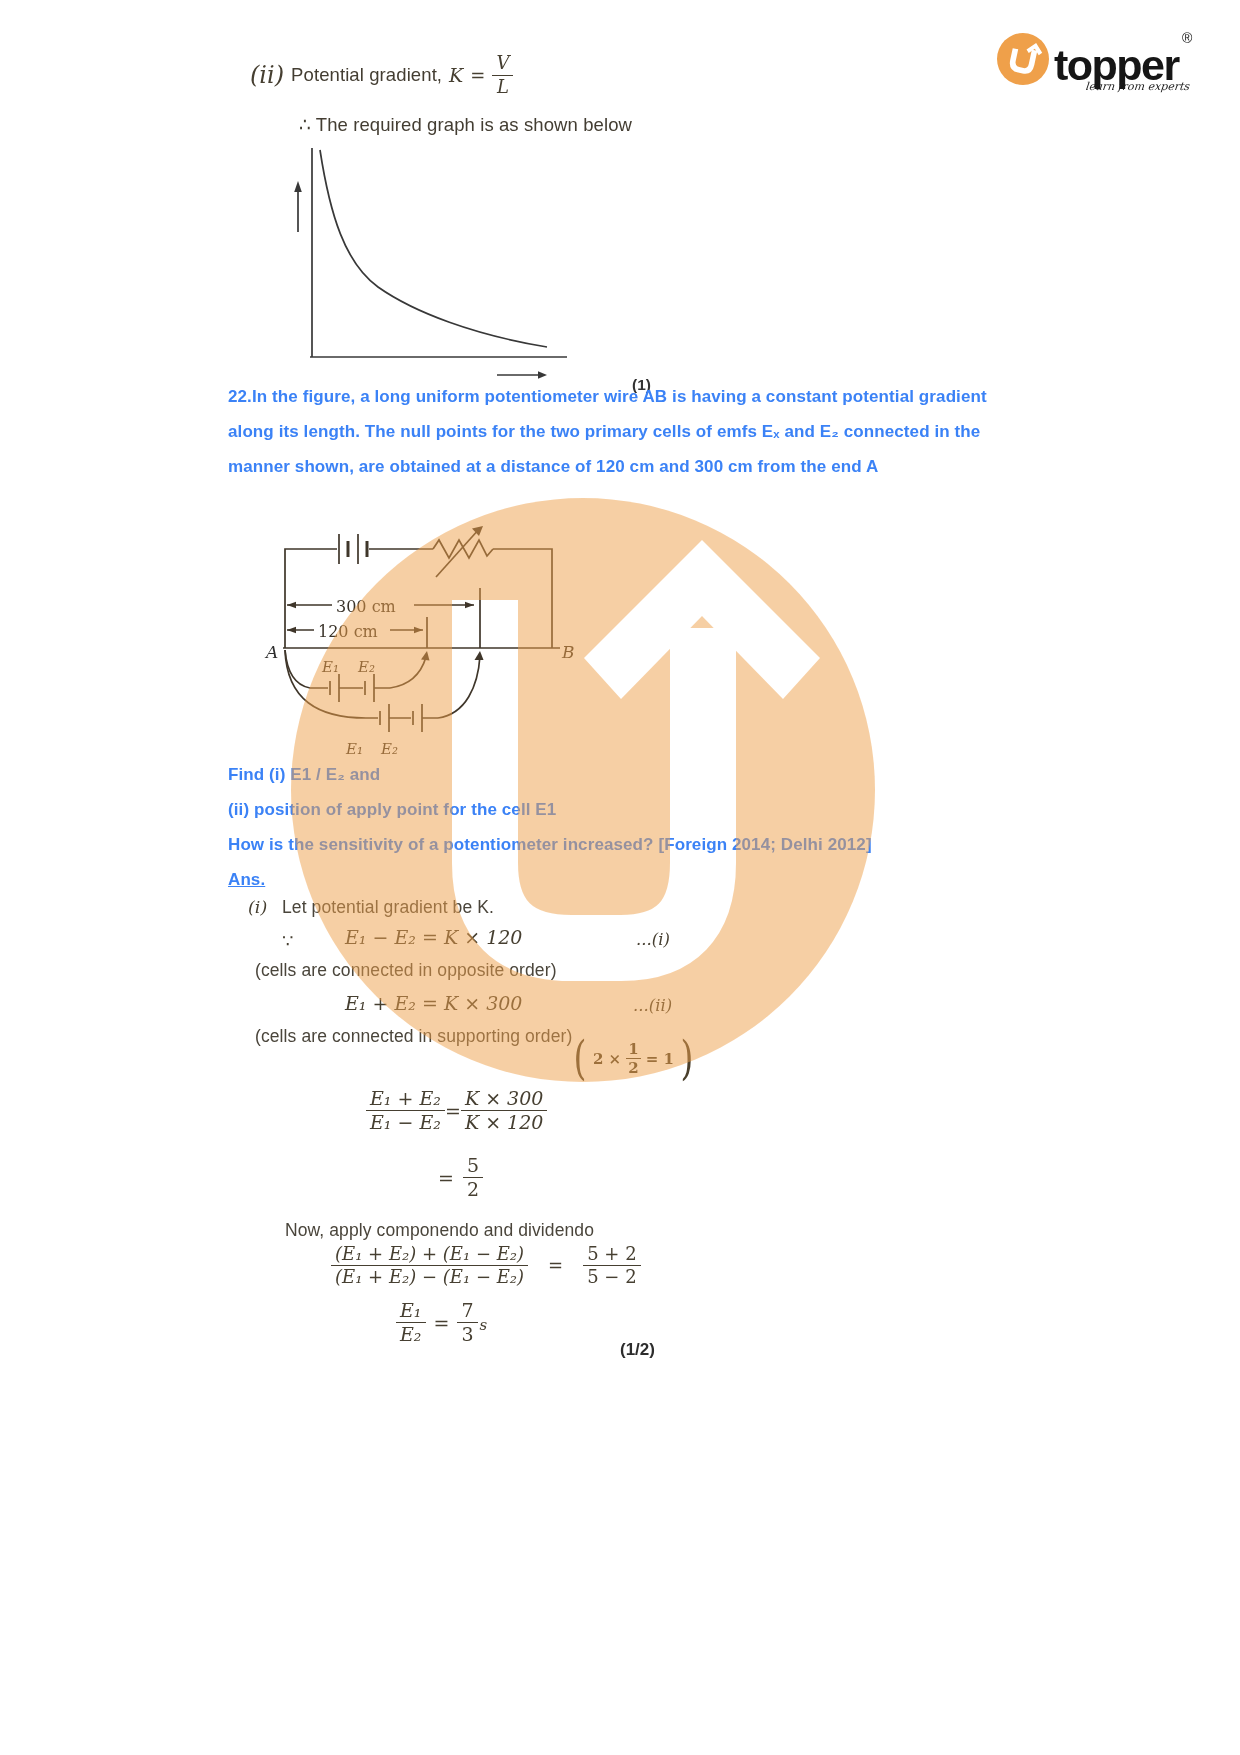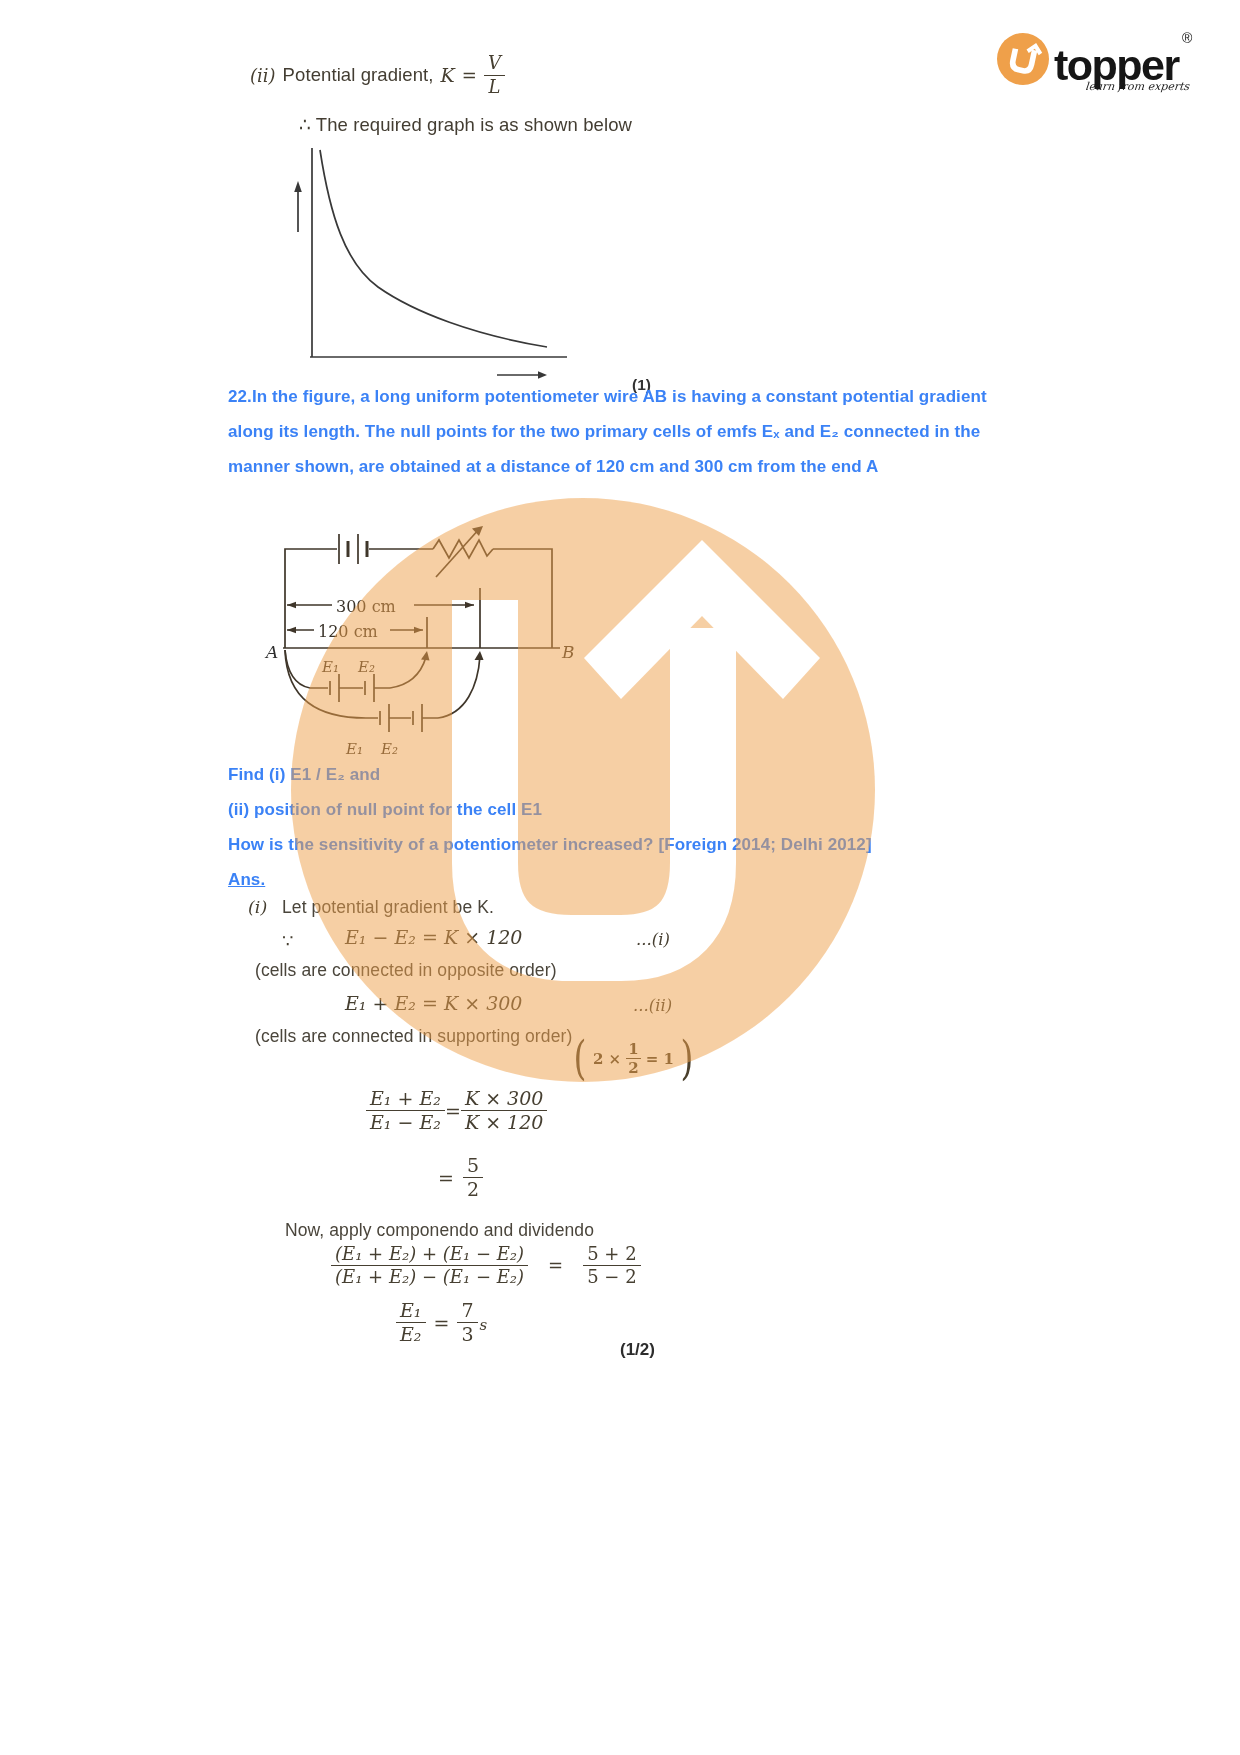--- a/index.html
+++ b/index.html
@@ -47,21 +47,21 @@
         <path d="M 17.5 18.5 L 17.5 30.5 Q 17.5 38.5 25 38.5 L 29.5 38.5 Q 36.5 38.5 36.5 30.5 L 36.5 16"></path>
         <polygon points="36.5,8.5 44.5,17 41.6,20 36.5,14.6 31.4,20 28.5,17" fill="#ffffff" stroke="none"></polygon>
       </g>
     </svg>
     <div class="abs brand" style="left:58px;top:12px;">topper</div>
     <div class="abs reg" style="left:186px;top:-2px;">®</div>
     <div class="abs tagline" style="left:76px;top:48px;">learn from experts</div>
   </div>
 
   <div class="abs row" style="left:250px;top:50px;height:50px;gap:7px;">
-    <span class="math" style="font-size:18px;">(ii)</span>
+    <span class="math" style="font-size:24px;">(ii)</span>
     <span class="anstext" style="font-size:18.5px;color:#433d32;">Potential gradient,</span>
     <span class="math" style="font-size:19px;">K</span>
     <span class="mathu" style="font-size:18px;">=</span>
     <span class="frac math" style="font-size:18px;">
       <span class="num">V</span>
       <span class="den">L</span>
     </span>
   </div>
   <div class="abs anstext" style="left:299px;top:114px;font-size:18.5px;color:#433d32;">∴ The required graph is as shown below</div>
 
@@ -133,21 +133,21 @@
     <text x="86" y="112" font-size="16" font-family="Liberation Sans,sans-serif" fill="#3a332a">300 cm</text>
     <text x="68" y="137" font-size="16" font-family="Liberation Sans,sans-serif" fill="#3a332a">120 cm</text>
     <text x="72" y="172" font-size="15" font-style="italic" fill="#3f362a">E₁</text>
     <text x="108" y="172" font-size="15" font-style="italic" fill="#3f362a">E₂</text>
     <text x="96" y="254" font-size="15" font-style="italic" fill="#3f362a">E₁</text>
     <text x="131" y="254" font-size="15" font-style="italic" fill="#3f362a">E₂</text>
   </svg>
 
   <div>
     <div class="abs qtext" style="left:228px;top:765px;">Find (i) E1 / E₂ and</div>
-    <div class="abs qtext" style="left:228px;top:800px;">(ii) position of null point for the cell E1</div>
+    <div class="abs qtext" style="left:228px;top:800px;">(ii) position of apply point for the cell E1</div>
     <div class="abs qtext" style="left:228px;top:835px;">How is the sensitivity of a potentiometer increased? [Foreign 2014; Delhi 2012]</div>
     <div class="abs qtext" style="left:228px;top:870px;text-decoration:underline;">Ans.</div>
   </div>
 
   <div>
     <div class="abs math" style="left:248px;top:897px;font-size:17.5px;">(i)</div>
     <div class="abs anstext" style="left:282px;top:897px;">Let potential gradient be K.</div>
 
     <div class="abs mathu" style="left:282px;top:930px;font-size:18px;">∵</div>
     <div class="abs math eq" style="left:345px;top:926px;">E₁ − E₂ = K × 120</div>

